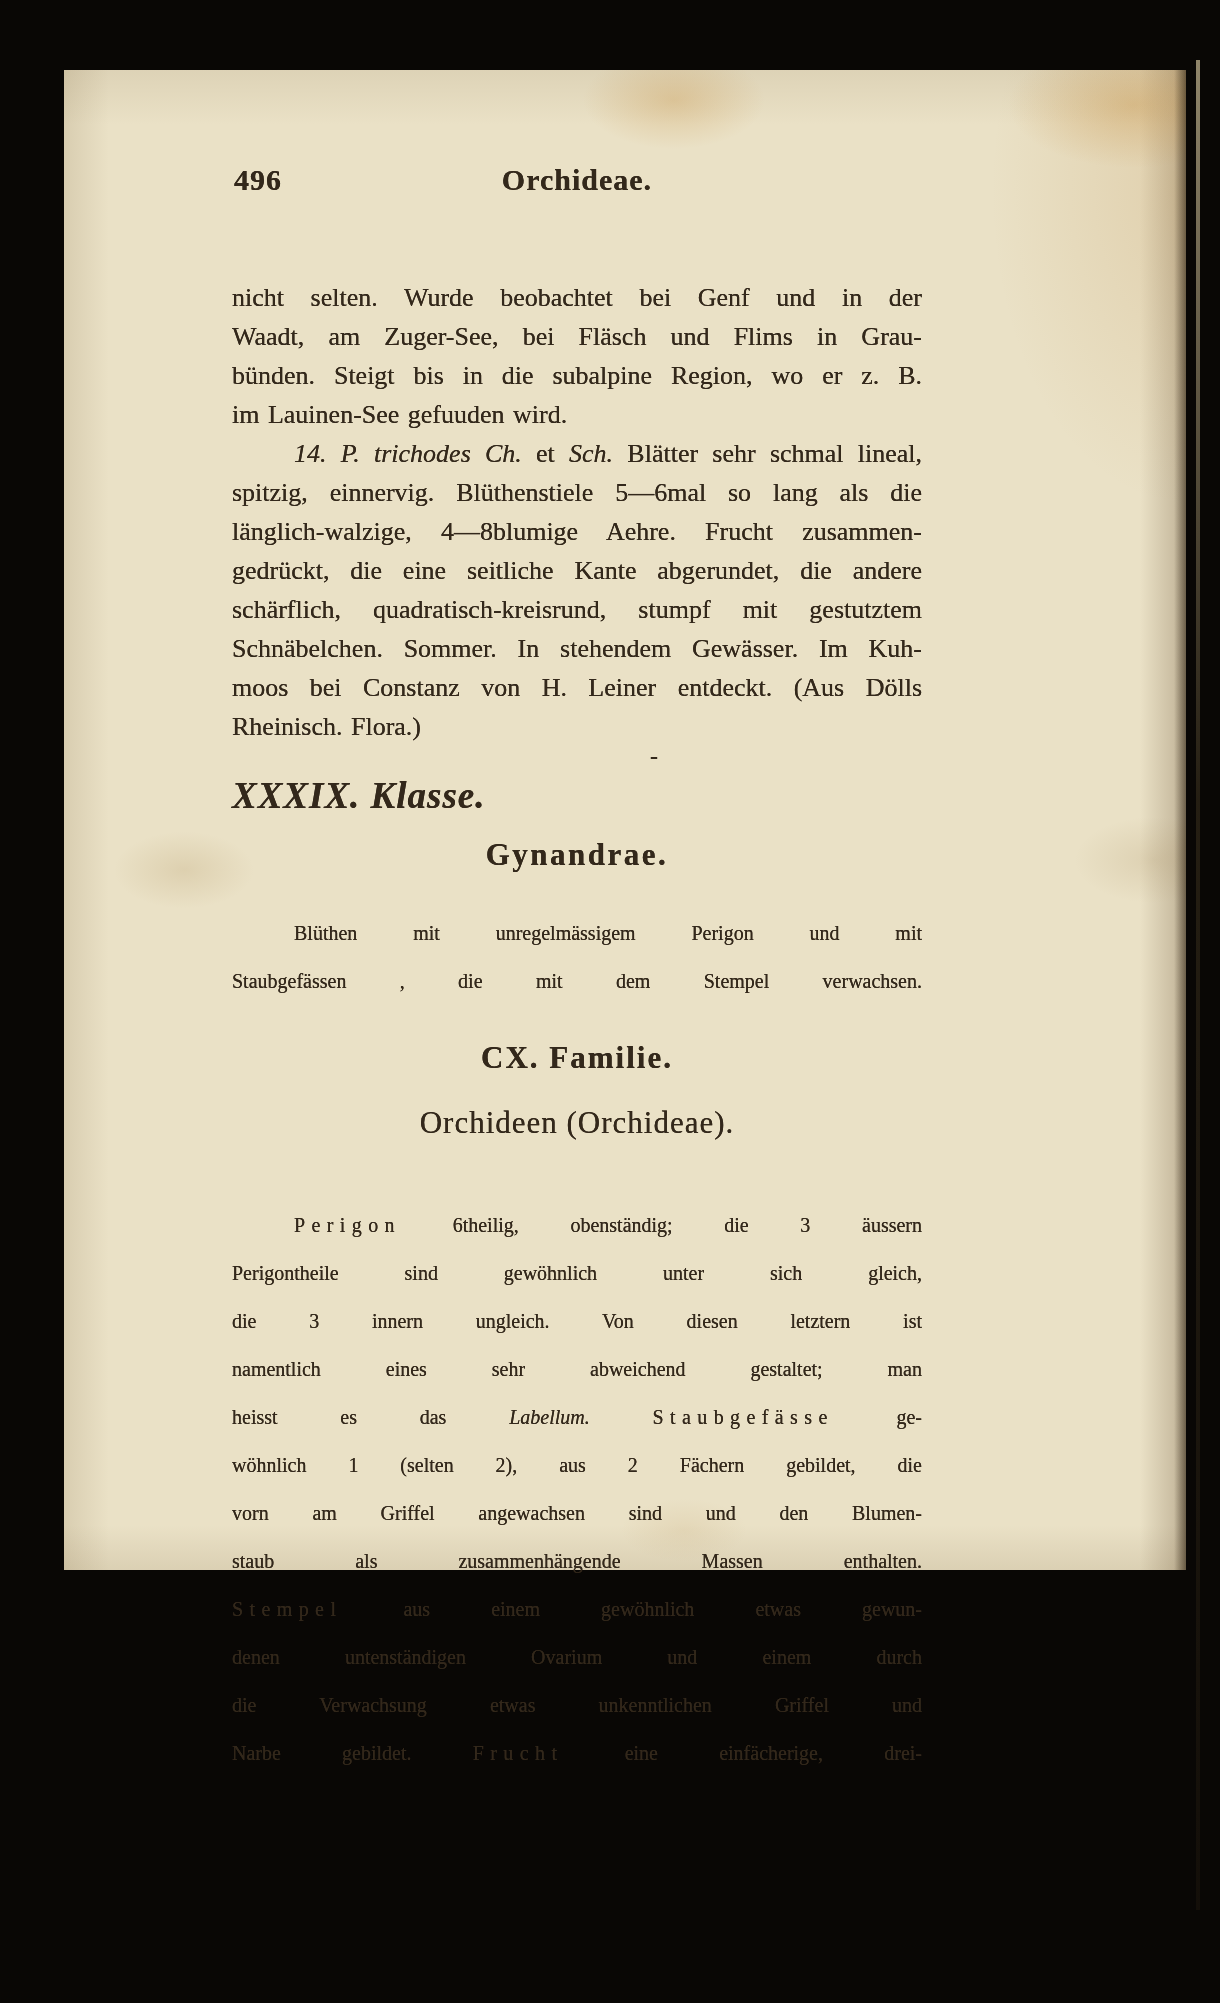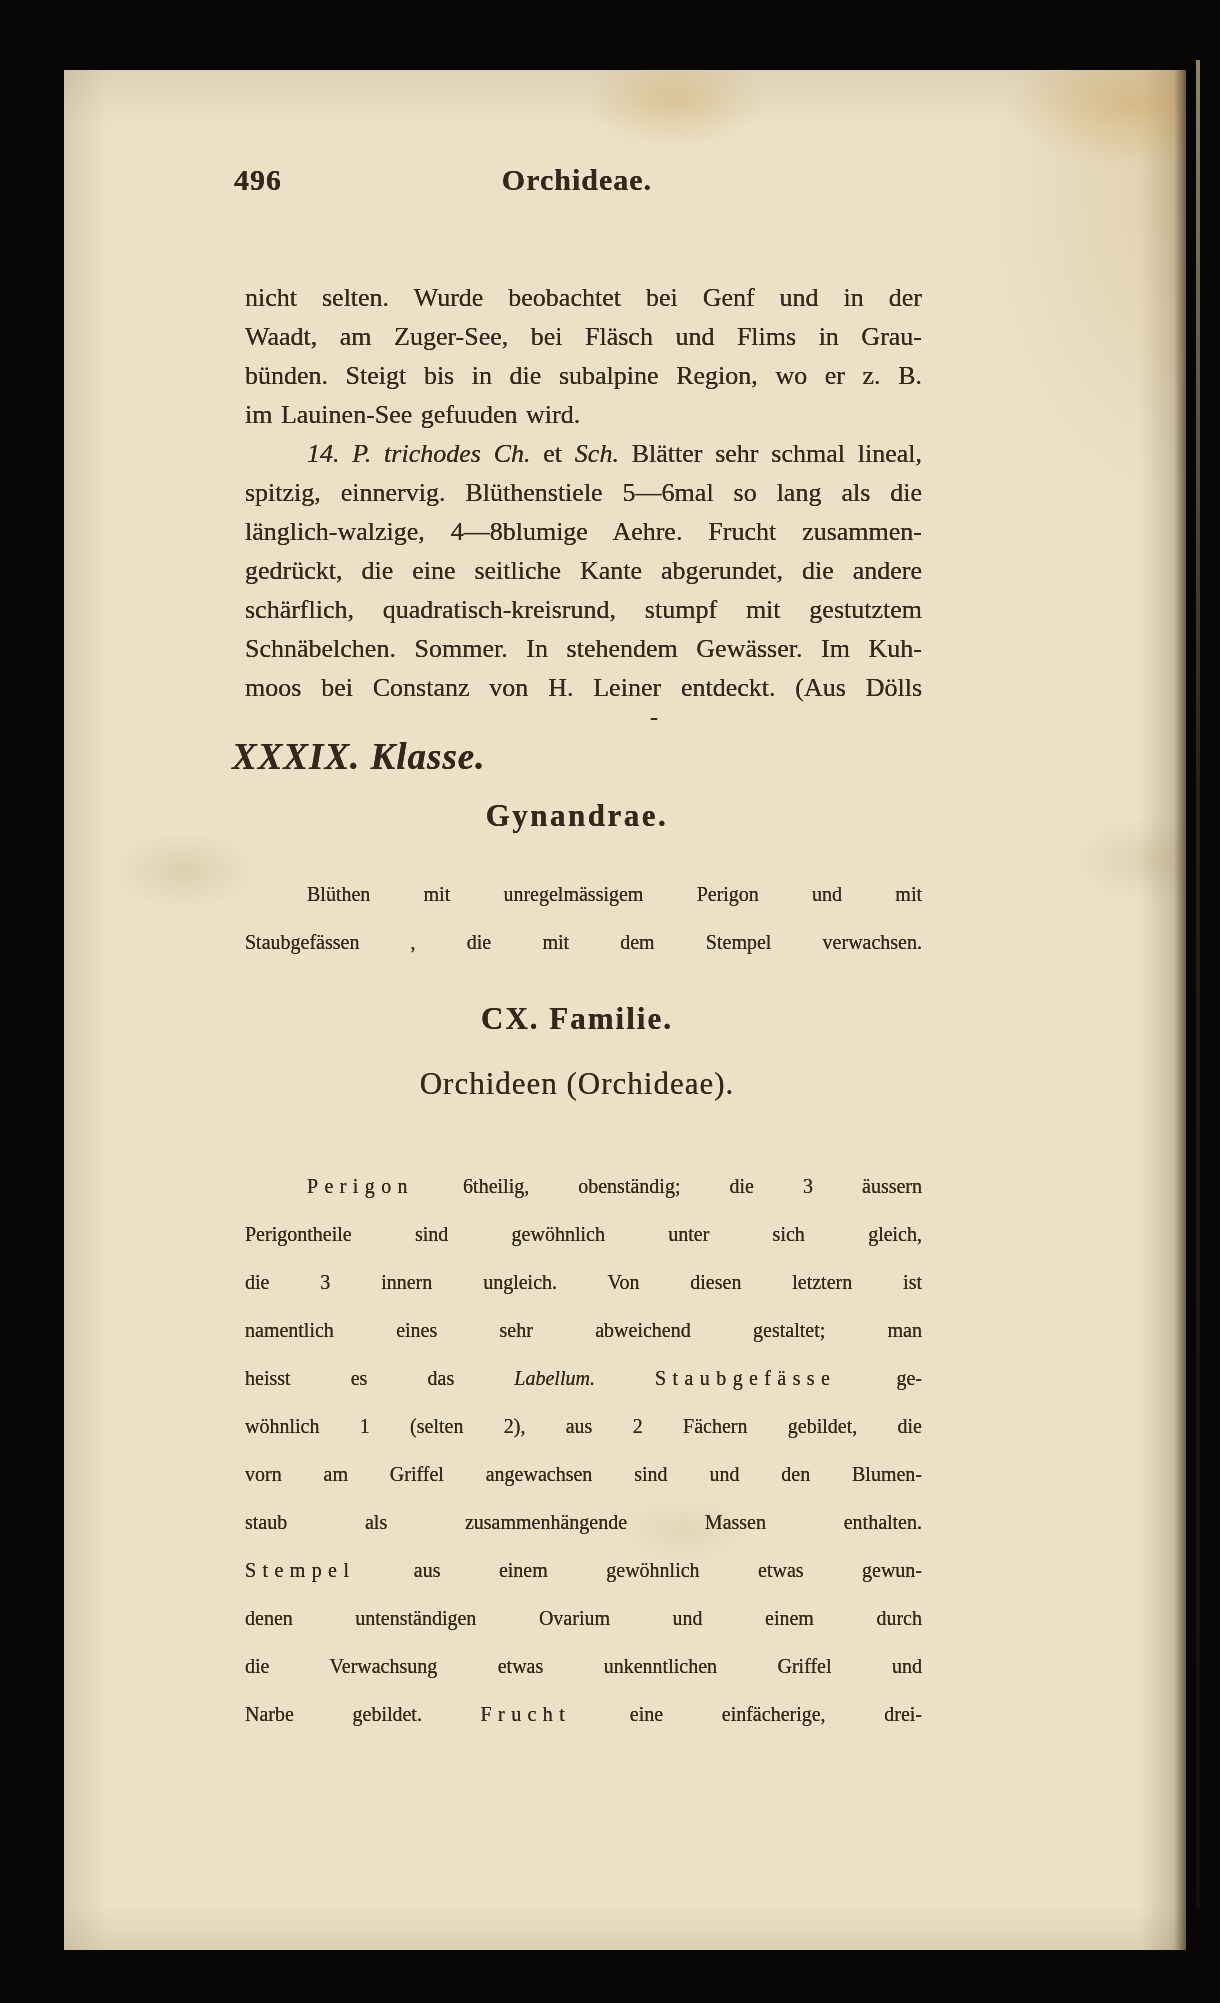--- a/index.html
+++ b/index.html
@@ -10,21 +10,21 @@
   *{box-sizing:border-box;}
   html,body{margin:0;padding:0;}
   body{
     width:1220px;height:2003px;
     background:var(--bg);
     font-family:"Liberation Serif","DejaVu Serif",serif;
     color:var(--ink);
   }
   .scan{position:relative;width:1220px;height:2003px;background:var(--bg);overflow:hidden;}
   .page{
-    position:absolute;left:64px;top:70px;width:1122px;height:1880px;
+    position:absolute;left:64px;top:70px;width:1122px;height:1500px;
     background-color:var(--page);
     background-image:
       radial-gradient(ellipse 130px 70px at 610px 30px, rgba(196,140,58,.30), transparent 70%),
       radial-gradient(ellipse 180px 90px at 1070px 35px, rgba(196,140,58,.35), transparent 70%),
       radial-gradient(ellipse 260px 420px at 1122px 120px, rgba(180,130,60,.18), transparent 75%),
       radial-gradient(ellipse 100px 55px at 120px 800px, rgba(170,140,85,.20), transparent 70%),
       radial-gradient(ellipse 110px 60px at 1090px 790px, rgba(150,120,70,.16), transparent 72%),
       radial-gradient(ellipse 90px 45px at 620px 1460px, rgba(180,140,80,.12), transparent 70%),
       linear-gradient(to right, rgba(110,85,45,.14), transparent 45px),
       linear-gradient(to left, rgba(90,65,35,.30), transparent 46px),
@@ -39,21 +39,21 @@
     position:absolute;left:1196px;top:60px;width:4px;height:1850px;
     background:linear-gradient(to bottom, rgba(215,200,160,.65), rgba(120,100,60,.25) 40%, rgba(60,45,25,.2));
   }
   .content{position:absolute;left:168px;top:88px;width:690px;}
   .txt{ text-shadow:0 0 .5px currentColor; }
 
   .pagehead{position:relative;height:44px;font-size:30px;font-weight:bold;line-height:44px;}
   .pagenum{position:absolute;left:2px;top:0;letter-spacing:1px;}
   .runtitle{display:block;text-align:center;letter-spacing:1px;}
 
-  .para{font-size:26px;line-height:39px;word-spacing:2px;margin-left:13px;}
+  .para{font-size:26px;line-height:39px;word-spacing:2px;}
   .para.loose{font-size:20px;line-height:48px;}
   .para .line{min-height:1em;}
   .para .line.just{text-align:justify;text-align-last:justify;text-justify:inter-word;}
   .para.indent .line:first-child{text-indent:62px;}
   .para.p1{margin-top:76px;}
   .para.p3{margin-bottom:7px;}
   .para.p4{margin-top:56px;}
 
   .seg{}
   .seg.it{font-style:italic;}
@@ -84,20 +84,21 @@
             <div class="line"><span class="seg">im Lauinen-See gefuuden wird.</span></div>
           </div>
           <div class="para p2 indent">
             <div class="line just"><span class="seg it">14. P. trichodes Ch.</span><span class="seg"> et </span><span class="seg it">Sch.</span><span class="seg">  Blätter sehr schmal lineal,</span></div>
             <div class="line just"><span class="seg">spitzig, einnervig.  Blüthenstiele 5—6mal so lang als die</span></div>
             <div class="line just"><span class="seg">länglich-walzige, 4—8blumige Aehre.  Frucht zusammen-</span></div>
             <div class="line just"><span class="seg">gedrückt, die eine seitliche Kante abgerundet, die andere</span></div>
             <div class="line just"><span class="seg">schärflich, quadratisch-kreisrund, stumpf mit gestutztem</span></div>
             <div class="line just"><span class="seg">Schnäbelchen. Sommer. In stehendem Gewässer. Im Kuh-</span></div>
             <div class="line just"><span class="seg">moos bei Constanz von H. Leiner entdeckt.  (Aus Dölls</span></div>
+            <div class="line"><span class="seg">Rheinisch. Flora.)</span></div>
           </div>
           <div class="dash">-</div>
           <div class="h1">XXXIX. Klasse.</div>
           <div class="h2">Gynandrae.</div>
           <div class="para p2a p3 indent loose">
             <div class="line just"><span class="seg">Blüthen mit unregelmässigem Perigon und mit</span></div>
             <div class="line just"><span class="seg">Staubgefässen , die mit dem Stempel verwachsen.</span></div>
           </div>
           <div class="h2b">CX. Familie.</div>
           <div class="h3">Orchideen (Orchideae).</div>

